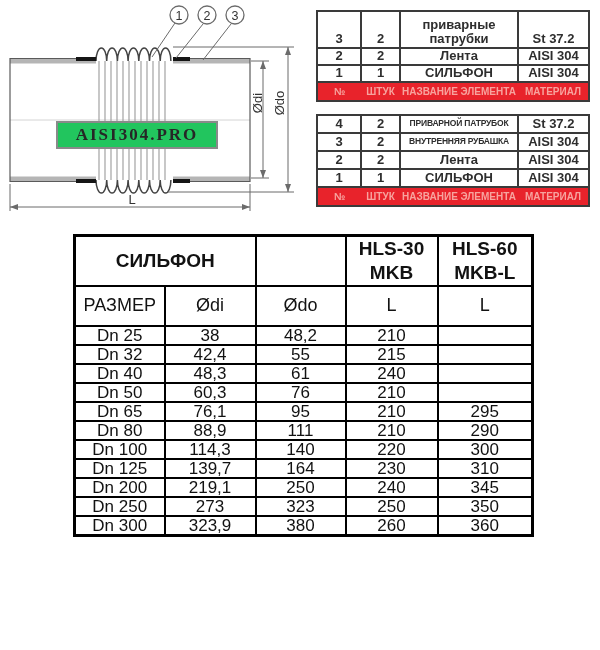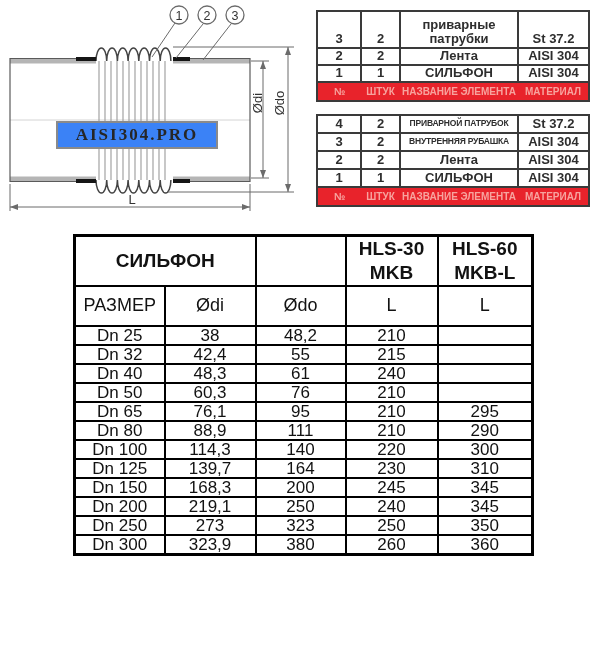--- a/index.html
+++ b/index.html
@@ -8,21 +8,21 @@
     background:#ffffff;
     font-family:"Liberation Sans",sans-serif;
     -webkit-font-smoothing:antialiased;
   }
   .stage{position:relative;width:600px;height:650px;background:#fff;overflow:hidden;}
 
   
   .diagram-svg{position:absolute;left:0;top:0;}
   .brand-box{
     position:absolute;left:56px;top:121px;width:158px;height:24px;
-    border:2px solid #8a8a8a;background:#3b82f6;
+    border:2px solid #8a8a8a;background:#22c55e;
     display:flex;align-items:center;justify-content:center;
     font-family:"Liberation Serif",serif;font-weight:bold;font-size:17px;
     letter-spacing:2px;color:#262626;
   }
 
   
   table.parts{
     position:absolute;left:316px;width:272px;
     border-collapse:collapse;table-layout:fixed;
     text-align:center;color:#2e2e2e;font-weight:bold;font-size:13px;
@@ -320,27 +320,20 @@
           <td>300</td>
         </tr>
         <tr>
           <td>Dn 125</td>
           <td>139,7</td>
           <td>164</td>
           <td>230</td>
           <td>310</td>
         </tr>
         <tr>
-          <td>Dn 150</td>
-          <td>168,3</td>
-          <td>200</td>
-          <td>245</td>
-          <td>345</td>
-        </tr>
-        <tr>
           <td>Dn 200</td>
           <td>219,1</td>
           <td>250</td>
           <td>240</td>
           <td>345</td>
         </tr>
         <tr>
           <td>Dn 250</td>
           <td>273</td>
           <td>323</td>

